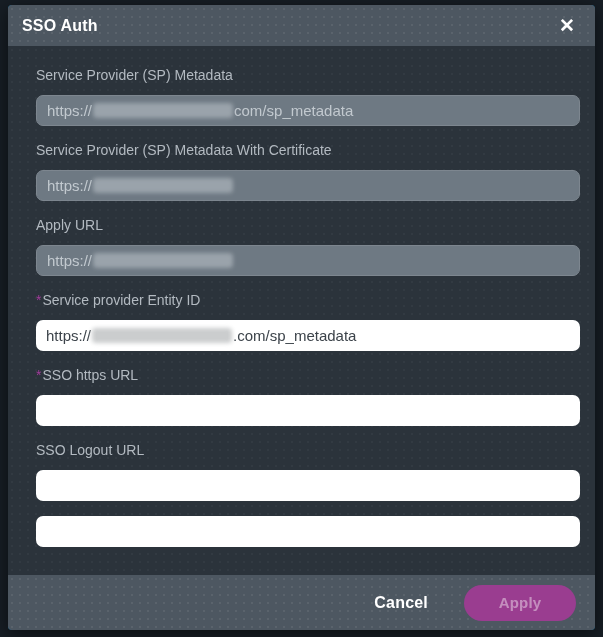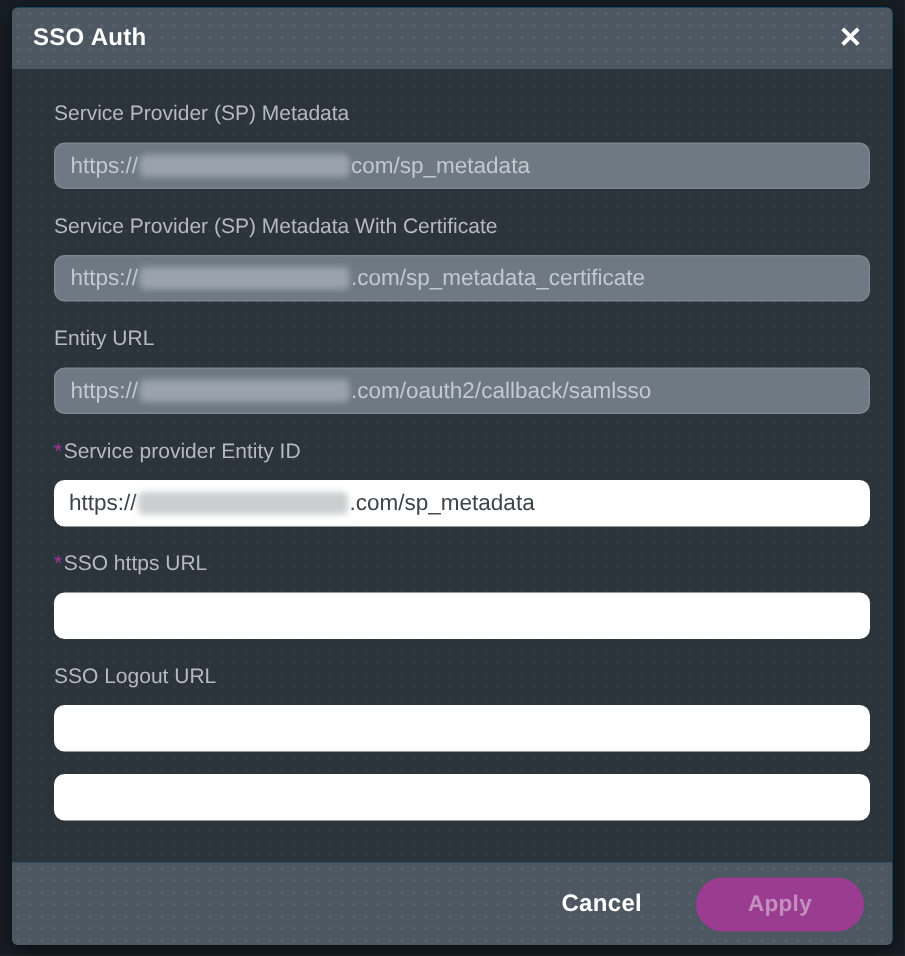--- a/index.html
+++ b/index.html
@@ -155,30 +155,28 @@
         <span class="redacted"></span>
         <span>com/sp_metadata</span>
       </div>
     </div>
 
     <div class="form-group">
       <span class="field-label"><span>Service Provider (SP) Metadata With Certificate</span></span>
       <div class="field-input readonly">
         <span>https://</span>
         <span class="redacted"></span>
-        <span>.com/sp_metadata_certificate</span>
-      </div>
-    </div>
-
-    <div class="form-group">
-      <span class="field-label"><span>Entity URL</span></span>
+      </div>
+    </div>
+
+    <div class="form-group">
+      <span class="field-label"><span>Apply URL</span></span>
       <div class="field-input readonly">
         <span>https://</span>
         <span class="redacted"></span>
-        <span>.com/oauth2/callback/samlsso</span>
       </div>
     </div>
 
     <div class="form-group">
       <span class="field-label"><span class="req">*</span><span>Service provider Entity ID</span></span>
       <div class="field-input editable">
         <span>https://</span>
         <span class="redacted"></span>
         <span>.com/sp_metadata</span>
       </div>

